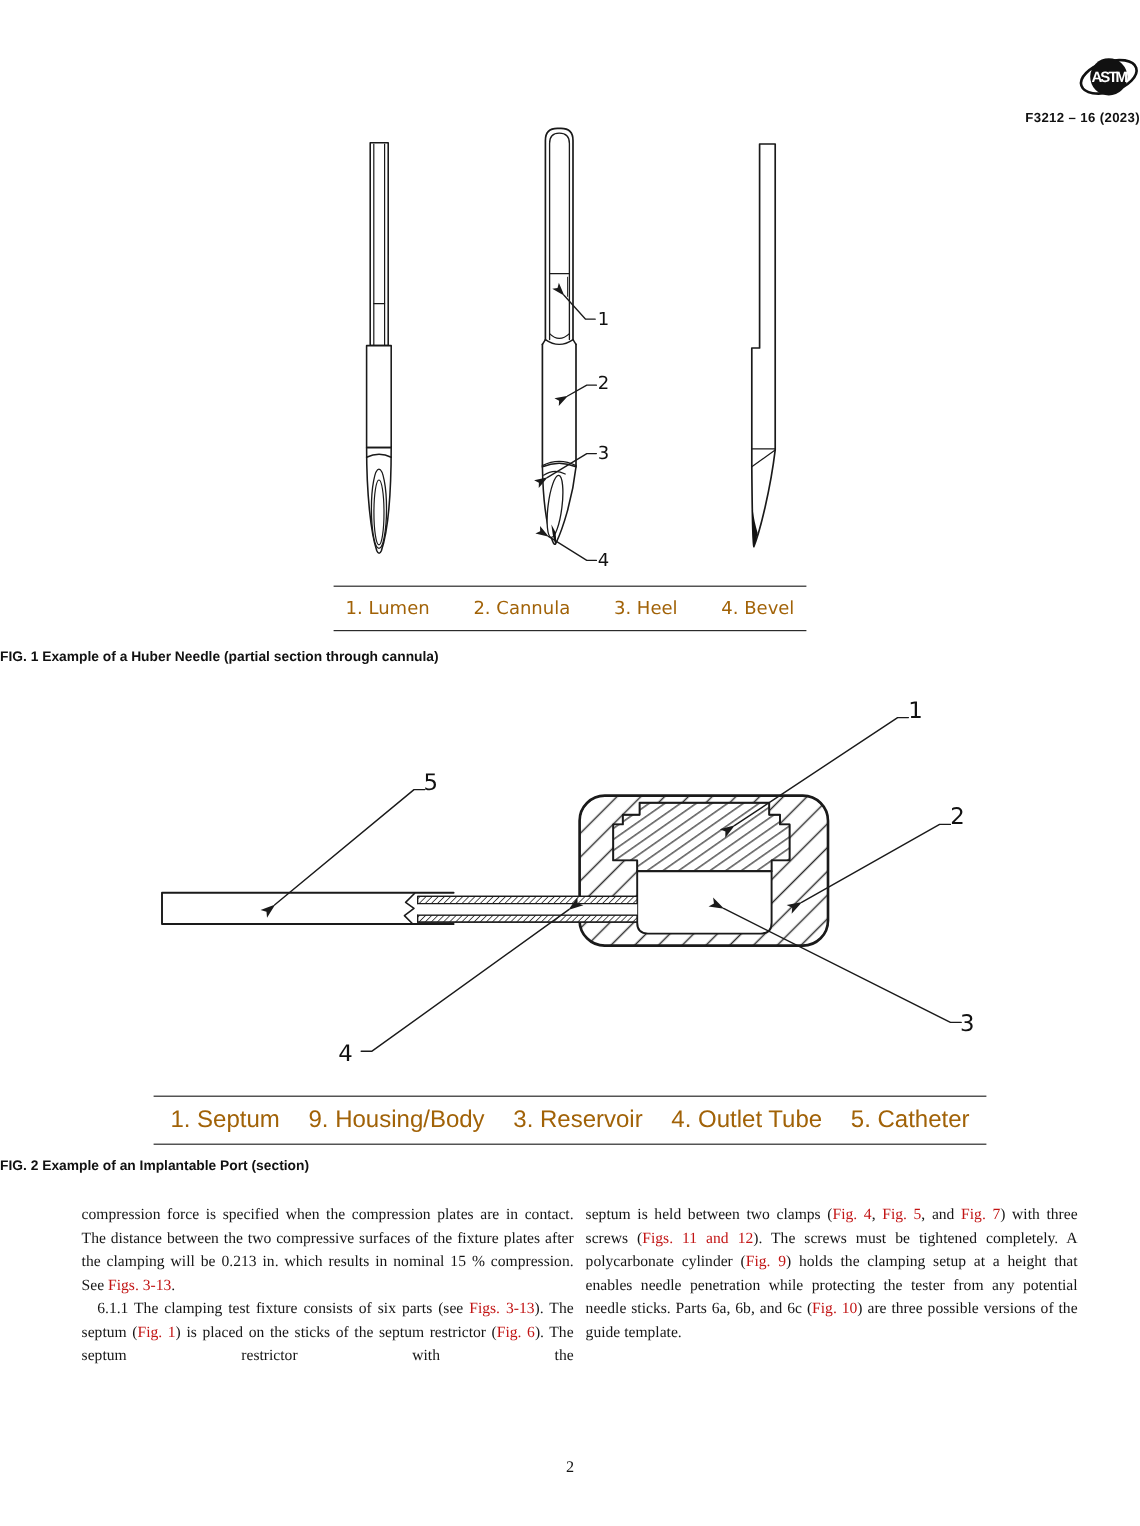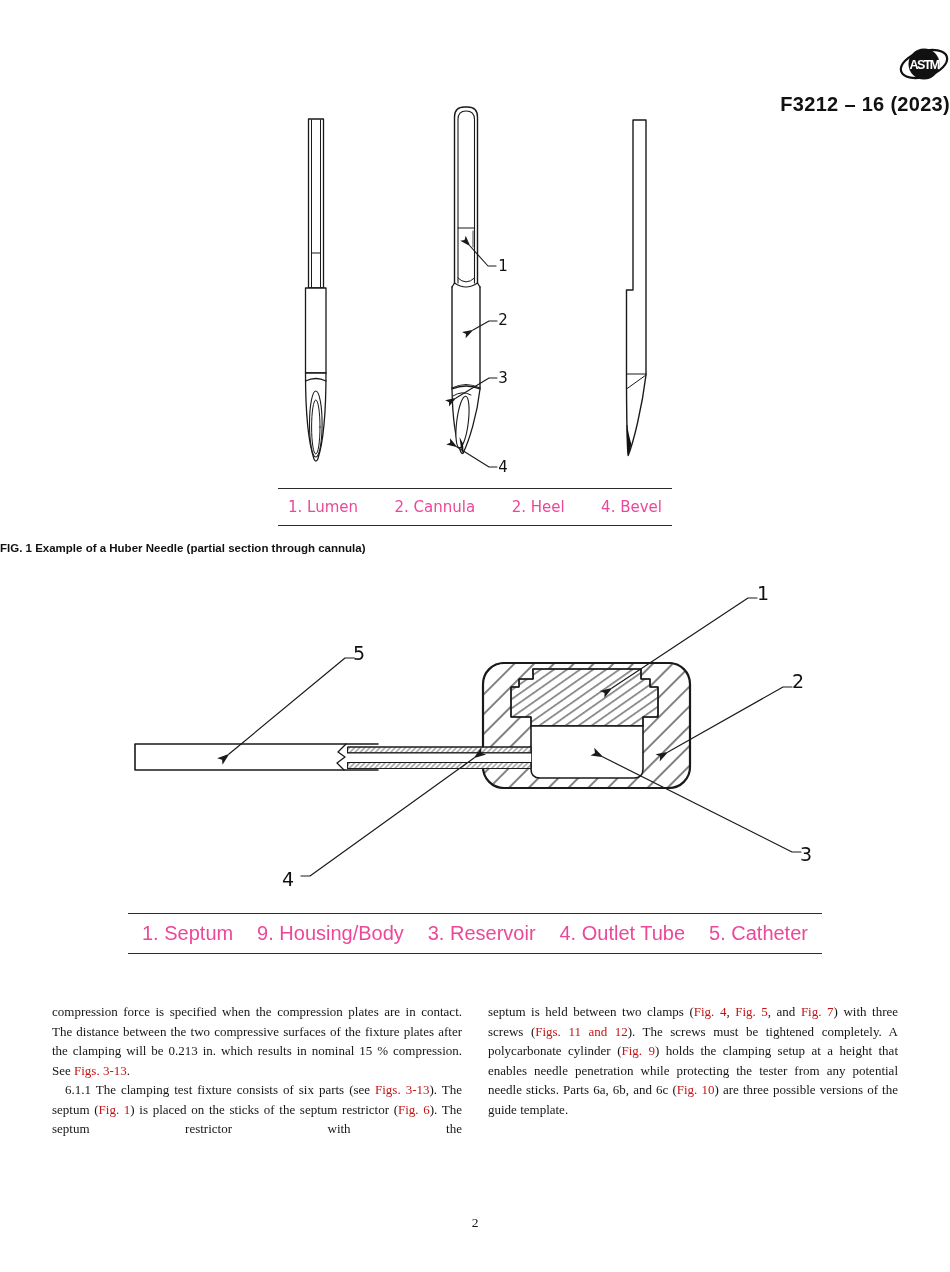--- a/index.html
+++ b/index.html
@@ -1,43 +1,43 @@
 <!DOCTYPE html>
 <html style="--red: #c21414;"><head>
 <meta charset="utf-8">
 <style>
   html,body{margin:0;padding:0;background:#888;}
   .page{position:relative;width:950px;height:1272px;margin:0 auto;background:#ffffff;
         font-family:"Liberation Serif",serif;color:#141414;overflow:hidden;}
   
   .header{position:absolute;top:42px;left:0;width:100%;display:flex;justify-content:center;
           align-items:flex-end;gap:7px;flex-direction:column;}
-  .designation{font-family:"Liberation Sans",sans-serif;font-weight:bold;font-size:20px;
+  .designation{font-family:"Liberation Sans",sans-serif;font-weight:bold;font-size:11px;
                letter-spacing:.3px;color:#111;}
   
   .figwrap{position:absolute;}
   .callout{position:absolute;transform:translate(-50%,-50%);font-family:"DejaVu Sans",sans-serif;
            color:#111;line-height:1;}
   .fig1 .callout{font-size:15px;}
   .fig2 .callout{font-size:19px;}
   
   .legend{position:absolute;display:flex;justify-content:space-between;align-items:flex-end;
-          border-top:1.7px solid #2b2b2b;border-bottom:1.7px solid #2b2b2b;color:#ec4899;}
+          border-top:1.7px solid #2b2b2b;border-bottom:1.7px solid #2b2b2b;color:#a16207;}
   #fig1-legend{left:278px;top:488px;width:374px;padding:9px 10px;
                font-family:"DejaVu Sans",sans-serif;font-size:15px;}
   #fig2-legend{left:128px;top:913px;width:666px;padding:8px 14px;
                font-family:"Liberation Sans",sans-serif;font-size:20px;}
   .figcaption{position:absolute;left:0;width:100%;text-align:left;
               font-family:"Liberation Sans",sans-serif;font-weight:bold;font-size:11.5px;color:#111;}
   #cap1{top:542px;}
   #cap2{top:966px;}
   
   .col{position:absolute;top:1002px;width:410px;font-size:13px;line-height:19.5px;
        text-align:justify;color:#161616;}
-  #col-left{left:52px;}
+  #col-left{left:68px;}
   #col-right{left:488px;}
   .col p{margin:0;}
   .col p.indent{text-indent:13px;}
   .col p.jlast{text-align-last:justify;}
   .link{color:var(--red,#c21414);}
   .pagenum{position:absolute;top:1215px;left:0;width:100%;text-align:center;font-size:13.5px;}
   svg{display:block;}
 </style>
 </head>
 <body>
@@ -111,21 +111,21 @@
     </svg>
     <div class="callout" style="left:233px;top:163px;">1</div>
     <div class="callout" style="left:233px;top:217px;">2</div>
     <div class="callout" style="left:233px;top:275px;">3</div>
     <div class="callout" style="left:233px;top:364px;">4</div>
   </div>
 
   <div class="legend" id="fig1-legend">
       <span>1. Lumen</span>
       <span>2. Cannula</span>
-      <span>2. Heel</span>
+      <span>3. Heel</span>
       <span>4. Bevel</span>
     </div>
   <div class="figcaption" id="cap1">FIG. 1 Example of a Huber Needle (partial section through cannula)</div>
 
   <div class="figwrap fig2" style="left:110px;top:575px;width:750px;height:330px;">
     <svg width="750" height="330" viewBox="110 575 750 330" fill="none" stroke="#1a1a1a" stroke-linejoin="round" stroke-linecap="round">
       <defs>
         <marker id="arrP" markerUnits="userSpaceOnUse" markerWidth="13" markerHeight="10" viewBox="0 0 12 9" refX="0.5" refY="4.5" orient="auto-start-reverse">
           <path d="M0,4.5 L11.5,0.6 L8.8,4.5 L11.5,8.4 Z" fill="#1a1a1a" stroke="none"></path>
         </marker>
@@ -185,20 +185,21 @@
     <div class="callout" style="left:249px;top:78px;">5</div>
   </div>
 
   <div class="legend" id="fig2-legend">
       <span>1. Septum</span>
       <span>9. Housing/Body</span>
       <span>3. Reservoir</span>
       <span>4. Outlet Tube</span>
       <span>5. Catheter</span>
     </div>
+  <div class="figcaption" id="cap2">FIG. 2 Example of an Implantable Port (section)</div>
 
   <div class="col" id="col-left">
     <p><span>compression force is specified when the compression plates are in contact. The distance between the two compressive surfaces of the fixture plates after the clamping will be 0.213 in. which results in nominal 15 % compression. See </span><span class="link">Figs. 3-13</span><span>.</span></p>
     <p class="indent jlast"><span>6.1.1 The clamping test fixture consists of six parts (see </span><span class="link">Figs. 3-13</span><span>). The septum (</span><span class="link">Fig. 1</span><span>) is placed on the sticks of the septum restrictor (</span><span class="link">Fig. 6</span><span>). The septum restrictor with the</span></p>
   </div>
   <div class="col" id="col-right">
     <p><span>septum is held between two clamps (</span><span class="link">Fig. 4</span><span>, </span><span class="link">Fig. 5</span><span>, and </span><span class="link">Fig. 7</span><span>) with three screws (</span><span class="link">Figs. 11 and 12</span><span>). The screws must be tightened completely. A polycarbonate cylinder (</span><span class="link">Fig. 9</span><span>) holds the clamping setup at a height that enables needle penetration while protecting the tester from any potential needle sticks. Parts 6a, 6b, and 6c (</span><span class="link">Fig. 10</span><span>) are three possible versions of the guide template.</span></p>
   </div>
 
   <div class="pagenum">2</div>

